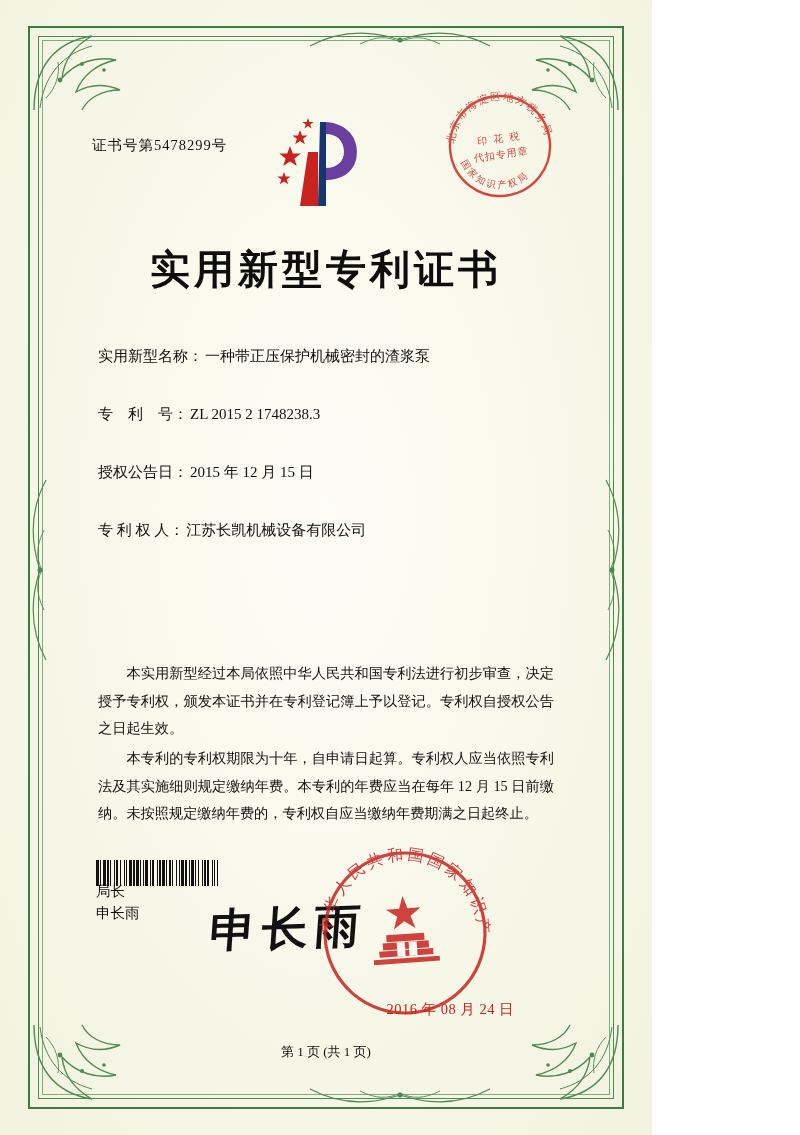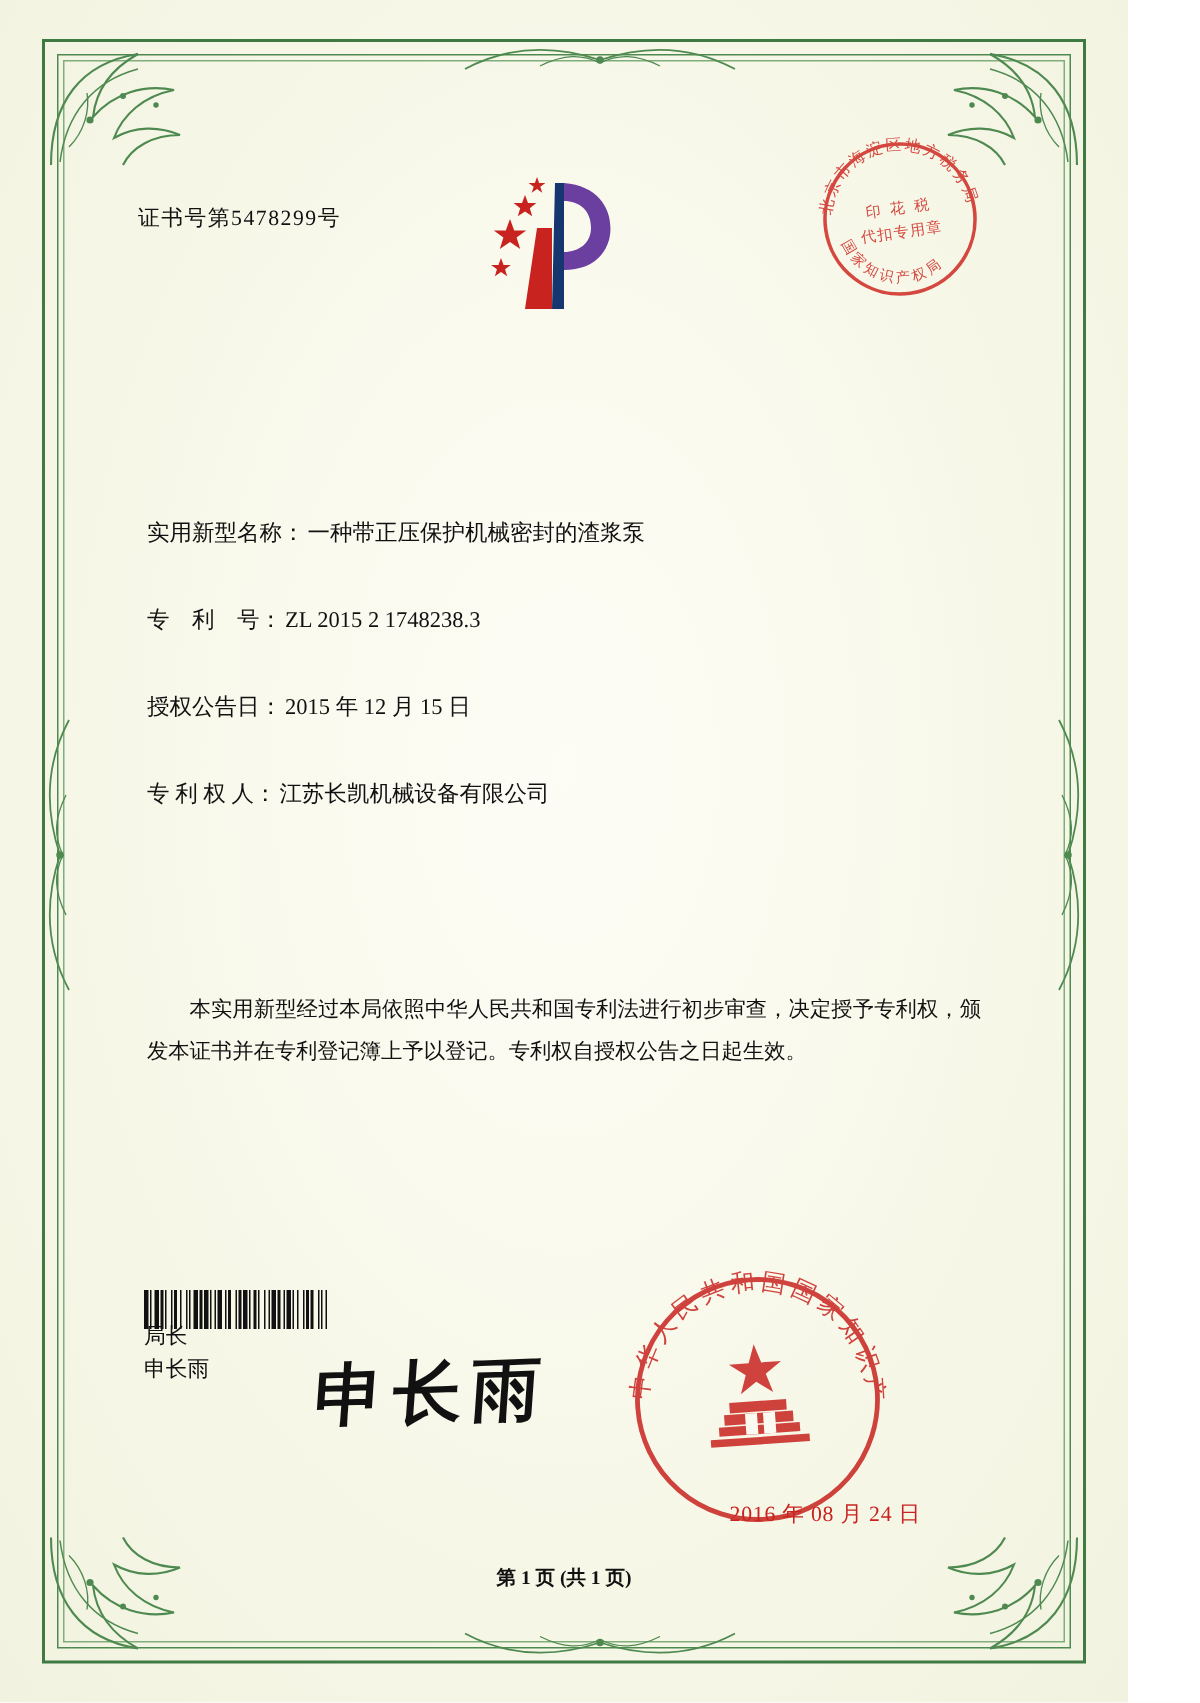--- a/index.html
+++ b/index.html
@@ -10,21 +10,21 @@
   body {
     width: 800px;
     height: 1135px;
     font-family: "Liberation Serif", "DejaVu Serif", serif;
     color: #1a1a1a;
     overflow: hidden;
   }
 
   .page {
     position: relative;
-    width: 752px;
+    width: 652px;
     height: 1135px;
     background: #fbfbf2;
     background-image:
       radial-gradient(ellipse at 50% 45%, #fdfdf6 0%, #f7f7e8 60%, #f2f2e0 100%);
     box-sizing: border-box;
   }
 
   
   .frame-outer {
     position: absolute;
@@ -204,21 +204,20 @@
     letter-spacing: 0.5px;
   }
 
   .footer {
     position: absolute;
     left: 0; right: 0;
     bottom: 14px;
     text-align: center;
     font-size: 13px;
     color: #111;
-    font-weight: bold;
   }
 </style>
 </head>
 <body>
 
 <div class="page">
 
   <div class="frame-outer"></div>
   <div class="frame-inner"></div>
   <div class="frame-hair"></div>
@@ -324,38 +323,40 @@
           </text>
           <text font-size="9.5" fill="#d03028" font-family="'DejaVu Sans',sans-serif" letter-spacing="2.2">
             <textPath href="#topArcB" startOffset="8%">国家知识产权局</textPath>
           </text>
           <text x="64" y="60" text-anchor="middle" font-size="10" fill="#d03028" font-family="'DejaVu Sans',sans-serif" letter-spacing="1.5">印 花 税</text>
           <text x="64" y="76" text-anchor="middle" font-size="10" fill="#d03028" font-family="'DejaVu Sans',sans-serif" letter-spacing="1">代扣专用章</text>
         </g>
       </svg>
     </div>
 
+    <div class="title">实用新型专利证书</div>
 
     <div class="fields">
       <div class="field">
         <span class="k">实用新型名称：</span><span class="v">一种带正压保护机械密封的渣浆泵</span>
       </div>
       <div class="field">
         <span class="k">专　利　号：</span><span class="v">ZL 2015 2 1748238.3</span>
       </div>
       <div class="field">
         <span class="k">授权公告日：</span><span class="v">2015 年 12 月 15 日</span>
       </div>
       <div class="field">
         <span class="k">专 利 权 人：</span><span class="v">江苏长凯机械设备有限公司</span>
       </div>
     </div>
 
     <div class="paras">
       <p>本实用新型经过本局依照中华人民共和国专利法进行初步审查，决定授予专利权，颁发本证书并在专利登记簿上予以登记。专利权自授权公告之日起生效。</p>
+      <p>本专利的专利权期限为十年，自申请日起算。专利权人应当依照专利法及其实施细则规定缴纳年费。本专利的年费应当在每年 12 月 15 日前缴纳。未按照规定缴纳年费的，专利权自应当缴纳年费期满之日起终止。</p>
     </div>
 
     <div class="barcode"><i style="width:3px"></i><i style="width:1px;background:transparent"></i><i style="width:1px"></i><i style="width:2px;background:transparent"></i><i style="width:3px"></i><i style="width:1px;background:transparent"></i><i style="width:2px"></i><i style="width:1px;background:transparent"></i><i style="width:1px"></i><i style="width:3px;background:transparent"></i><i style="width:1px"></i><i style="width:1px;background:transparent"></i><i style="width:2px"></i><i style="width:2px;background:transparent"></i><i style="width:1px"></i><i style="width:3px;background:transparent"></i><i style="width:1px"></i><i style="width:1px;background:transparent"></i><i style="width:1px"></i><i style="width:2px;background:transparent"></i><i style="width:3px"></i><i style="width:1px;background:transparent"></i><i style="width:2px"></i><i style="width:1px;background:transparent"></i><i style="width:3px"></i><i style="width:1px;background:transparent"></i><i style="width:1px"></i><i style="width:2px;background:transparent"></i><i style="width:1px"></i><i style="width:1px;background:transparent"></i><i style="width:3px"></i><i style="width:2px;background:transparent"></i><i style="width:1px"></i><i style="width:1px;background:transparent"></i><i style="width:2px"></i><i style="width:3px;background:transparent"></i><i style="width:1px"></i><i style="width:1px;background:transparent"></i><i style="width:2px"></i><i style="width:1px;background:transparent"></i><i style="width:3px"></i><i style="width:1px;background:transparent"></i><i style="width:1px"></i><i style="width:2px;background:transparent"></i><i style="width:2px"></i><i style="width:1px;background:transparent"></i><i style="width:1px"></i><i style="width:3px;background:transparent"></i><i style="width:1px"></i><i style="width:2px;background:transparent"></i><i style="width:1px"></i><i style="width:1px;background:transparent"></i><i style="width:3px"></i><i style="width:1px;background:transparent"></i><i style="width:2px"></i><i style="width:2px;background:transparent"></i><i style="width:1px"></i><i style="width:1px;background:transparent"></i><i style="width:3px"></i><i style="width:1px;background:transparent"></i><i style="width:1px"></i><i style="width:2px;background:transparent"></i><i style="width:1px"></i><i style="width:3px;background:transparent"></i><i style="width:1px"></i><i style="width:1px;background:transparent"></i><i style="width:2px"></i><i style="width:1px;background:transparent"></i><i style="width:2px"></i><i style="width:3px;background:transparent"></i><i style="width:1px"></i><i style="width:1px;background:transparent"></i><i style="width:1px"></i><i style="width:2px;background:transparent"></i><i style="width:1px"></i><i style="width:3px;background:transparent"></i></div>
 
     <div class="sig-label">
       <div>局长</div>
       <div>申长雨</div>
     </div>
     <div class="sig-hand">申长雨</div>
 

